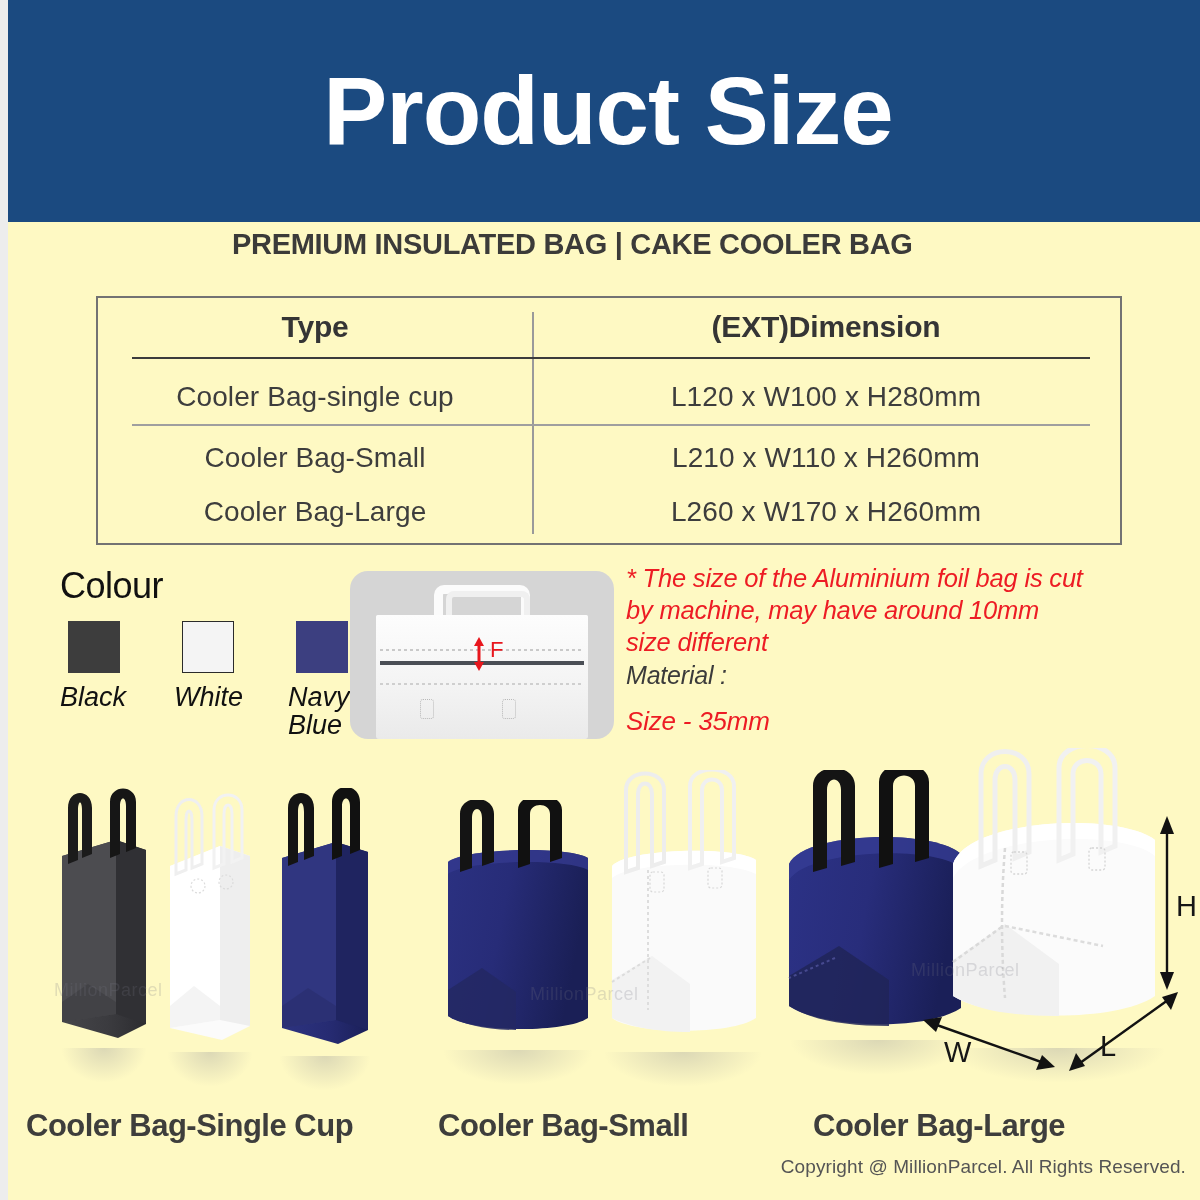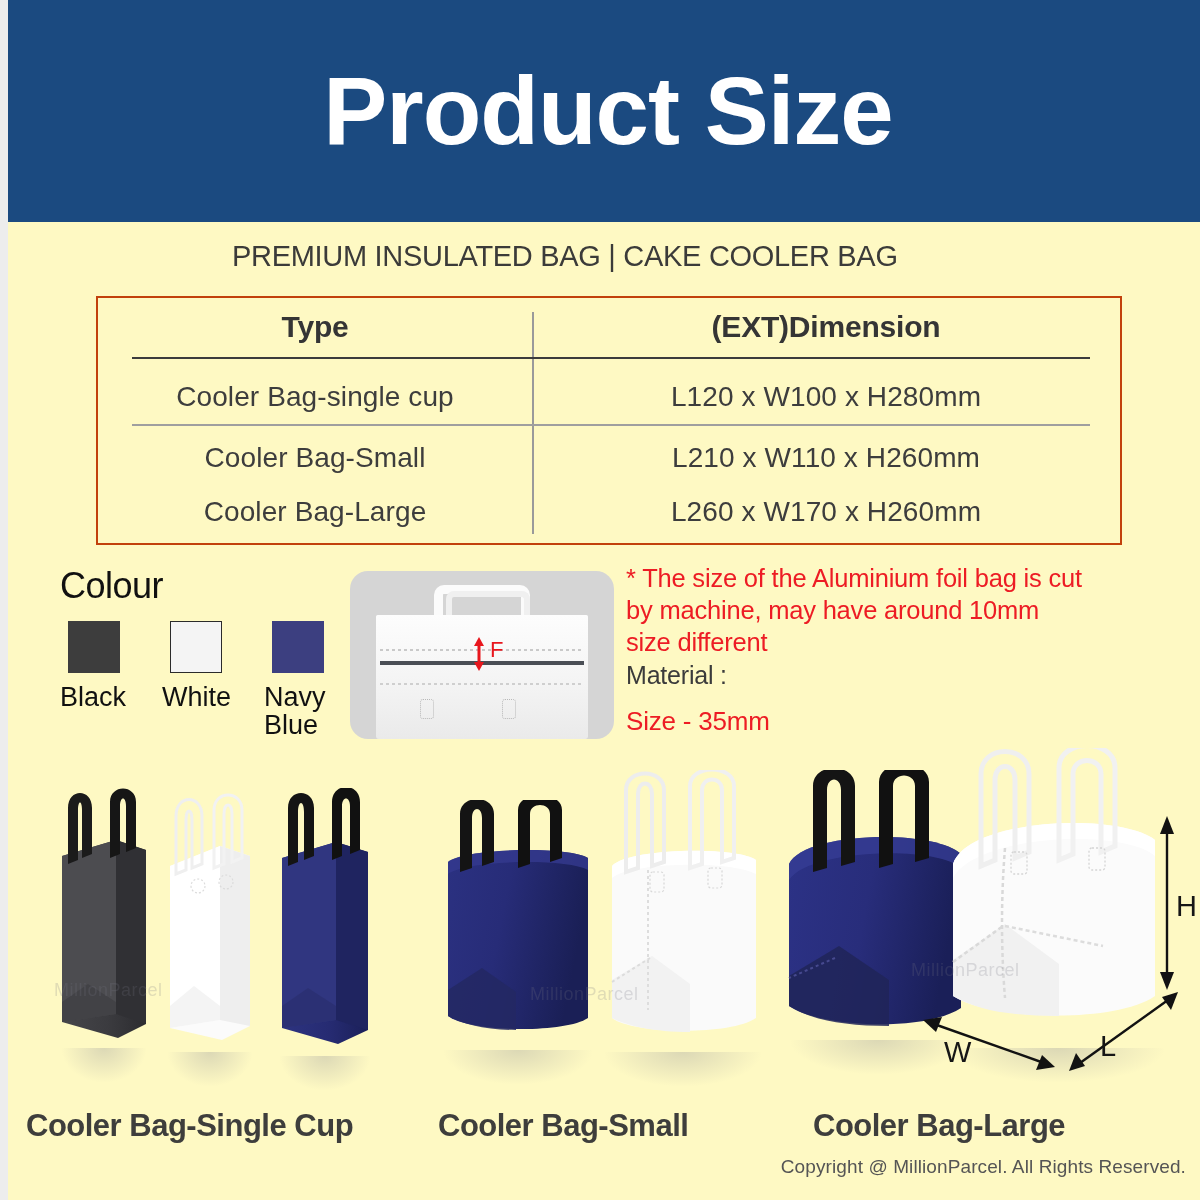--- a/index.html
+++ b/index.html
@@ -18,30 +18,30 @@
     background: #1b4a80;
     display: flex; align-items: center; justify-content: center;
   }
   .header-title {
     color: #ffffff; font-size: 96px; font-weight: bold;
     letter-spacing: -1px; line-height: 1; white-space: nowrap;
   }
 
   
   .subtitle {
-    position: absolute; left: 224px; top: 240px;
-    font-size: 29px; font-weight: normal; color: #3b3b39;
+    position: absolute; left: 224px; top: 228px;
+    font-size: 29px; font-weight: bold; color: #3b3b39;
     letter-spacing: -0.3px; white-space: nowrap;
   }
 
   
   .spec-table {
     position: absolute; left: 88px; top: 296px;
     width: 1026px; height: 249px;
-    border: 2px solid #c2410c;
+    border: 2px solid #737373;
   }
   .spec-table .vrule {
     position: absolute; left: 434px; top: 14px; width: 2px; height: 222px;
     background: #9a9a9a;
   }
   .spec-head {
     position: absolute; left: 0; top: 0; width: 100%; height: 58px;
     display: flex;
   }
   .spec-head .cell-type { width: 434px; display:flex; align-items:center; justify-content:center; }
@@ -63,21 +63,21 @@
   .spec-cell-text {
     font-size: 28px; color: #3d3d3d; font-weight: 400; letter-spacing: 0.1px; white-space: nowrap;
   }
   .row-1 { top: 75px;  height: 48px; }
   .row-2 { top: 135px; height: 50px; }
   .row-3 { top: 189px; height: 50px; }
 
   
   .colour-block { position: absolute; left: 52px; top: 565px; }
   .colour-title { font-size: 36px; color: #111; letter-spacing: -0.5px; }
-  .swatch-row { display: flex; margin-top: 14px; gap: 20px; }
+  .swatch-row { display: flex; margin-top: 14px; gap: 32px; font-style: italic; }
   .swatch-col { width: 82px; display: flex; flex-direction: column; align-items: flex-start; }
   .swatch {
     width: 52px; height: 52px; margin-left: 8px;
   }
   .swatch-label {
     margin-top: 10px; font-size: 27px; color: #111; line-height: 1.05;
     text-align: left; width: 90px;
   }
 
   
@@ -123,21 +123,21 @@
     background: repeating-linear-gradient(90deg,#cfcfcf 0 3px,transparent 3px 6px);
   }
   .flap-tag { position:absolute; width:14px; height:20px; border:1px dotted #b8b8b8; border-radius:3px; }
   .flap-arrow { position: absolute; left: 122px; top: 66px; width: 14px; height: 34px; }
   .flap-F {
     position: absolute; left: 140px; top: 66px;
     font-size: 22px; color: #e8161d; font-weight: 400;
   }
 
   
-  .note-block { position: absolute; left: 618px; top: 562px; width: 570px; }
+  .note-block { position: absolute; left: 618px; top: 562px; width: 570px; font-style: italic; }
   .note-red {
     font-size: 25.5px; color: #ed1c24; line-height: 1.26; letter-spacing: -0.2px;
   }
   .note-mat {
     font-size: 25px; color: #3b3b3b; line-height: 1.26; letter-spacing: -0.2px; margin-top: 2px;
   }
   .note-flap {
     font-size: 26px; color: #ed1c24; margin-top: 14px; letter-spacing: -0.2px;
   }
 

